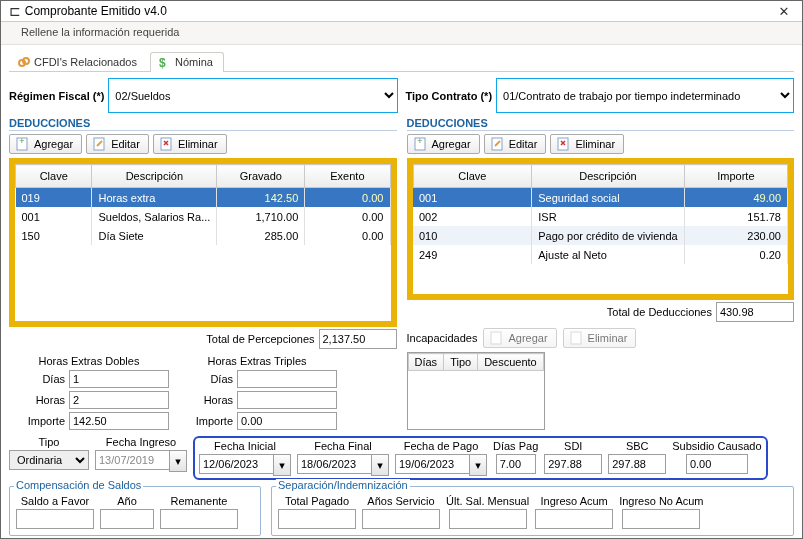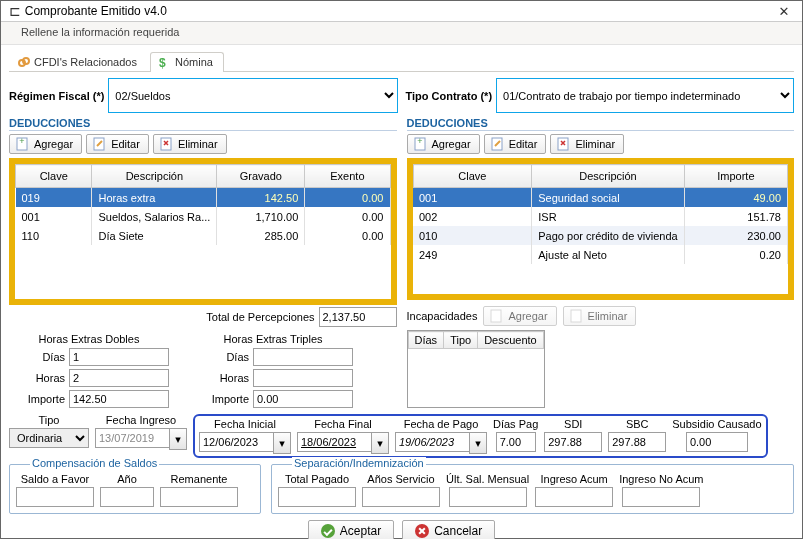--- a/index.html
+++ b/index.html
@@ -30,36 +30,36 @@
 table.grid{width:100%;border-collapse:collapse;font-size:11px}
 table.grid th{background:linear-gradient(#fefefe,#ececec);border:1px solid #c9c9c9;padding:2px 6px;font-weight:normal;text-align:center;height:18px}
 table.grid td{border-right:1px solid #e0e0e0;padding:1px 6px;height:17px;white-space:nowrap;overflow:hidden;text-overflow:ellipsis}
 tr.sel td{background:#3676c2;color:#fff}
 tr.alt td{background:#eef2f9}
 .rgt{text-align:right}
 tr.sel .rgt{color:#feffb8}
 .totline{display:flex;align-items:center;justify-content:flex-end;margin-top:2px;gap:4px}
 .totline .tl{font-size:11px}
 .totline input{width:70px;height:18px;border:1px solid #9e9e9e;font-size:11px;padding:0 3px}
-.under{display:flex;gap:24px;margin-top:6px;align-items:flex-start}
+.under{display:flex;gap:8px;margin-top:6px;align-items:flex-start}
 .hecol{display:flex;flex-direction:column;gap:3px}
 .hecol .hdr{text-align:center;font-size:11px}
 .herow{display:flex;align-items:center;gap:4px}
 .herow .lab{width:56px;text-align:right}
 .herow input{width:100px;height:18px;border:1px solid #9e9e9e;font-size:11px;padding:0 3px;box-sizing:border-box}
 .smgrid{border:1px solid #9e9e9e;flex:1;min-height:76px;background:#fff}
 .smgrid table{width:100%;border-collapse:collapse}
 .smgrid th{background:linear-gradient(#fefefe,#ececec);border:1px solid #c9c9c9;padding:2px 6px;font-weight:normal;text-align:center;font-size:11px}
 .lowrow{display:flex;gap:6px;margin-top:6px;align-items:flex-start}
 .cell{display:flex;flex-direction:column;align-items:center;gap:2px}
 .cell .lab{font-size:11px;text-align:center;white-space:nowrap}
 .cell input,.cell select{height:20px;border:1px solid #9e9e9e;font-size:11px;padding:0 3px;box-sizing:border-box}
 .highlight{border:2px solid #2a4bc9;border-radius:6px;padding:2px 4px;display:flex;gap:6px}
 .grpbox{border:1px solid #9bb7d4;border-radius:2px;padding:8px 6px 6px 6px;position:relative;margin-top:6px}
-.grpbox .gt{position:absolute;top:-8px;left:20px;background:#fff;color:#1d63a0;font-size:11px;padding:0 2px}
+.grpbox .gt{position:absolute;top:-8px;left:4px;background:#fff;color:#1d63a0;font-size:11px;padding:0 2px}
 .grpbox .row{display:flex;gap:6px}
 .grpbox .row .cell input{width:78px}
 .footer{display:flex;justify-content:center;gap:8px;padding:6px 0 3px 0}
 .fbtn{border:1px solid #aaa;background:linear-gradient(#fff,#ededed);padding:3px 12px;font-size:12px;display:flex;align-items:center;gap:5px;border-radius:2px;cursor:pointer}
 .ok{display:inline-block;width:14px;height:14px;border-radius:50%;background:#56a23a;position:relative}
 .ok::after{content:"";position:absolute;left:3px;top:5px;width:6px;height:3px;border-left:2px solid #fff;border-bottom:2px solid #fff;transform:rotate(-45deg)}
 .no{display:inline-block;width:14px;height:14px;border-radius:50%;background:#c33;position:relative}
 .no::before,.no::after{content:"";position:absolute;left:6px;top:3px;width:2px;height:8px;background:#fff}
 .no::before{transform:rotate(45deg)}
 .no::after{transform:rotate(-45deg)}
@@ -157,21 +157,21 @@
                   <td class="rgt">142.50</td>
                   <td class="rgt">0.00</td>
                 </tr>
               <tr>
                   <td>001</td>
                   <td>Sueldos, Salarios  Ra...</td>
                   <td class="rgt">1,710.00</td>
                   <td class="rgt">0.00</td>
                 </tr>
               <tr>
-                  <td>110</td>
+                  <td>150</td>
                   <td>Día Siete</td>
                   <td class="rgt">285.00</td>
                   <td class="rgt">0.00</td>
                 </tr>
             </tbody>
           </table>
         </div>
         <div class="totline">
             <span class="tl">Total de Percepciones</span>
             <input readonly="" value="2,137.50" style="">
@@ -268,20 +268,24 @@
                   <td class="rgt">230.00</td>
                 </tr>
               <tr>
                   <td>249</td>
                   <td>Ajuste al Neto</td>
                   <td class="rgt">0.20</td>
                 </tr>
             </tbody>
           </table>
         </div>
+        <div class="totline">
+            <span class="tl">Total de Deducciones</span>
+            <input readonly="" value="430.98" style="">
+          </div>
 
         <div class="under" style="flex-direction:column;gap:4px">
           <div style="display:flex;align-items:center;gap:6px">
             <span>Incapacidades</span>
             <div class="btn" style="opacity:.55">
                 <span class="bico">
                   <svg width="14" height="14">
                     <rect x="1" y="1" width="10" height="12" fill="#fff" stroke="#bbb"></rect>
                   </svg>
                 </span>
@@ -327,28 +331,28 @@
         <div class="cell">
             <span class="lab">Fecha Inicial</span>
             <div class="dinput">
               <input style="width: 74px;" value="12/06/2023">
               <div class="dbtn">▾</div>
             </div>
           </div>
         <div class="cell">
             <span class="lab">Fecha Final</span>
             <div class="dinput">
-              <input style="width: 74px; text-decoration: underline;" value="18/06/2023">
+              <input style="width: 74px;" value="18/06/2023">
               <div class="dbtn">▾</div>
             </div>
           </div>
         <div class="cell">
             <span class="lab">Fecha de Pago</span>
             <div class="dinput">
-              <input style="width: 74px; font-style: italic;" value="19/06/2023">
+              <input style="width: 74px;" value="19/06/2023">
               <div class="dbtn">▾</div>
             </div>
           </div>
         <div class="cell">
             <span class="lab">Días Pag</span>
             <input style="width: 40px;" value="7.00">
           </div>
         <div class="cell">
             <span class="lab">SDI</span>
             <input style="width: 58px;" value="297.88">

